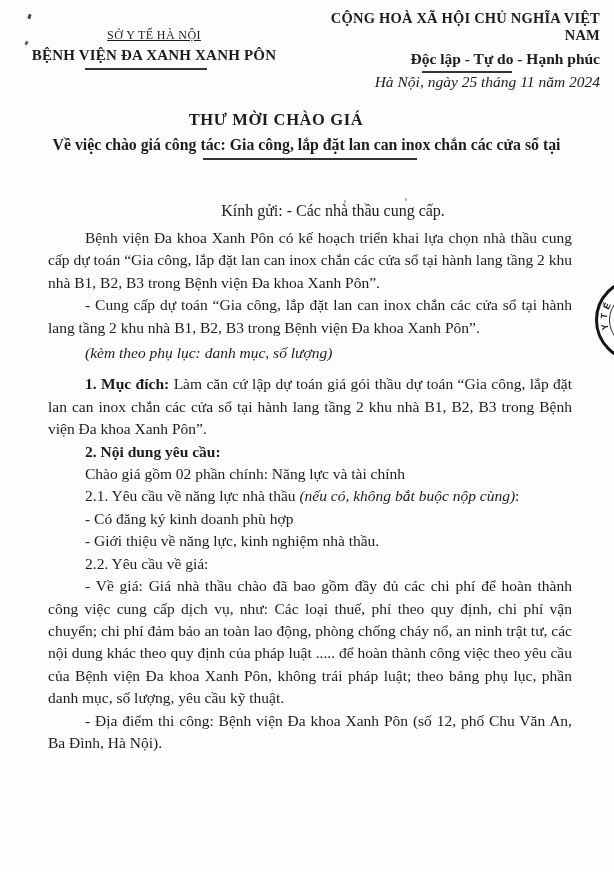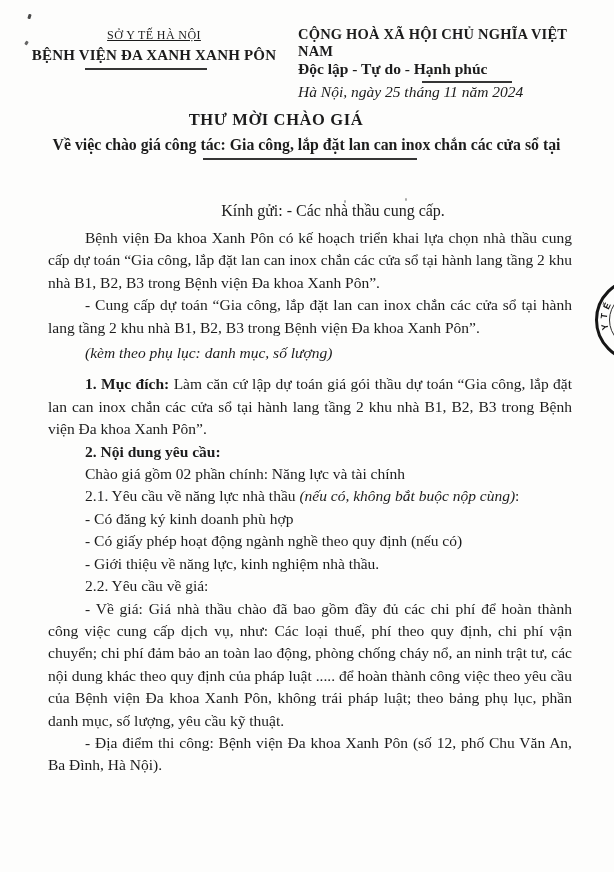--- a/index.html
+++ b/index.html
@@ -3,26 +3,26 @@
 <meta charset="utf-8">
 <style>
   html,body { margin:0; padding:0; background:#e8e8e8; }
   .page {
     position:relative; width:614px; height:872px; margin:0 auto;
     background:#fdfdfc; overflow:hidden;
     font-family:"Liberation Serif", serif; color:#1c1c1c;
   }
   
   .hdr-left  { position:absolute; top:28px; left:18px;  width:272px; text-align:center; }
-  .hdr-right { position:absolute; top:26px; left:298px; width:302px; text-align:left; }
+  .hdr-right { position:absolute; top:10px; left:298px; width:302px; text-align:right; }
   .org-parent   { font-size:12px; letter-spacing:.4px;text-decoration:underline; }
   .org-name     { font-size:15px; font-weight:bold; letter-spacing:.2px; margin-top:4px; }
   .org-underline { width:122px; height:2px; background:#353535; margin:4px auto 0; transform:translateX(-8px); }
   .national-line1 { font-size:14.5px; font-weight:bold; letter-spacing:.2px; }
-  .national-line2 { font-size:15.5px; font-weight:bold; }
+  .national-line2 { font-size:15.5px; font-weight:bold; margin-top:6px; }
   .motto-underline { width:90px; height:2px; background:#353535; margin:3px auto 0; transform:translateX(18px); }
   .dateline { font-size:15.5px; font-style:italic; }
   
   .doc-title {
     position:absolute; top:110px; left:0; width:614px; text-align:center;
     font-size:16.5px; font-weight:bold; letter-spacing:.6px; transform:translateX(-31px);
   }
   .doc-subject {
     position:absolute; top:133px; left:0; width:613px; text-align:center;
     font-size:15.8px; font-weight:bold; line-height:23px;
@@ -93,21 +93,20 @@
 
   <div class="body-text">
     <p>Bệnh viện Đa khoa Xanh Pôn có kế hoạch triển khai lựa chọn nhà thầu cung cấp dự toán “Gia công, lắp đặt lan can inox chắn các cửa sổ tại hành lang tầng 2 khu nhà B1, B2, B3 trong Bệnh viện Đa khoa Xanh Pôn”.</p>
     <p>- Cung cấp dự toán “Gia công, lắp đặt lan can inox chắn các cửa sổ tại hành lang tầng 2 khu nhà B1, B2, B3 trong Bệnh viện Đa khoa Xanh Pôn”.</p>
     <p class="ital small-gap-before">(kèm theo phụ lục: danh mục, số lượng)</p>
     <p class="gap-before"><span class="bold">1. Mục đích:</span><span> Làm căn cứ lập dự toán giá gói thầu dự toán “Gia công, lắp đặt lan can inox chắn các cửa sổ tại hành lang tầng 2 khu nhà B1, B2, B3 trong Bệnh viện Đa khoa Xanh Pôn”.</span></p>
     <p class="bold">2. Nội dung yêu cầu:</p>
     <p>Chào giá gồm 02 phần chính: Năng lực và tài chính</p>
     <p><span>2.1. Yêu cầu về năng lực nhà thầu </span><span class="ital">(nếu có, không bắt buộc nộp cùng)</span><span>:</span></p>
     <p>- Có đăng ký kinh doanh phù hợp</p>
-    <p>- Có giấy phép hoạt động ngành nghề theo quy định (nếu có)</p>
     <p>- Giới thiệu về năng lực, kinh nghiệm nhà thầu.</p>
     <p>2.2. Yêu cầu về giá:</p>
     <p>- Về giá: Giá nhà thầu chào đã bao gồm đầy đủ các chi phí để hoàn thành công việc cung cấp dịch vụ, như: Các loại thuế, phí theo quy định, chi phí vận chuyển; chi phí đảm bảo an toàn lao động, phòng chống cháy nổ, an ninh trật tư, các nội dung khác theo quy định của pháp luật ..... để hoàn thành công việc theo yêu cầu của Bệnh viện Đa khoa Xanh Pôn, không trái pháp luật; theo bảng phụ lục, phần danh mục, số lượng, yêu cầu kỹ thuật.</p>
     <p>- Địa điểm thi công: Bệnh viện Đa khoa Xanh Pôn (số 12, phố Chu Văn An, Ba Đình, Hà Nội).</p>
   </div>
 
   <div class="stamp">
     <div class="stamp-outer"></div>
     <div class="stamp-inner"></div>
     <span class="stamp-letter sl-0">Ế</span>

